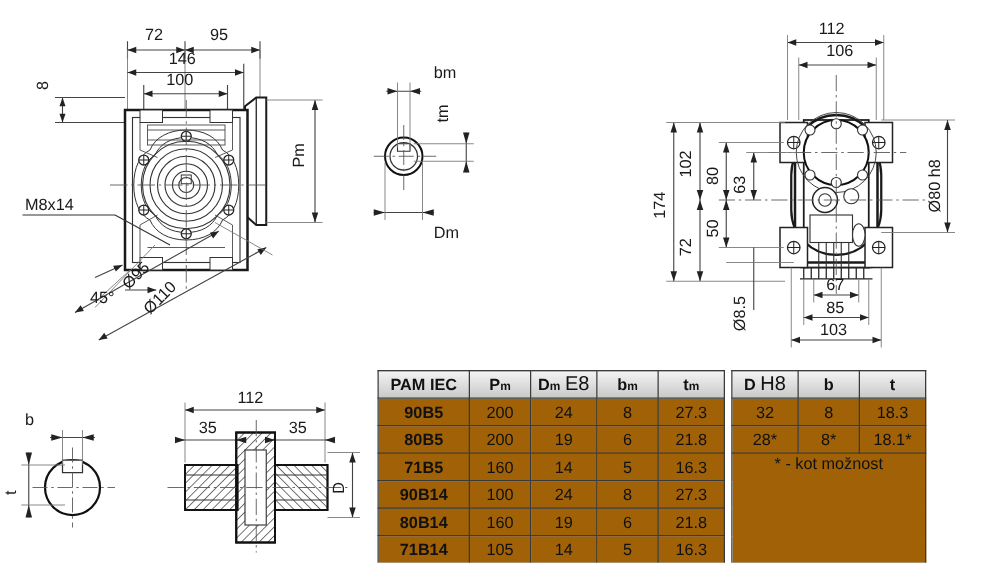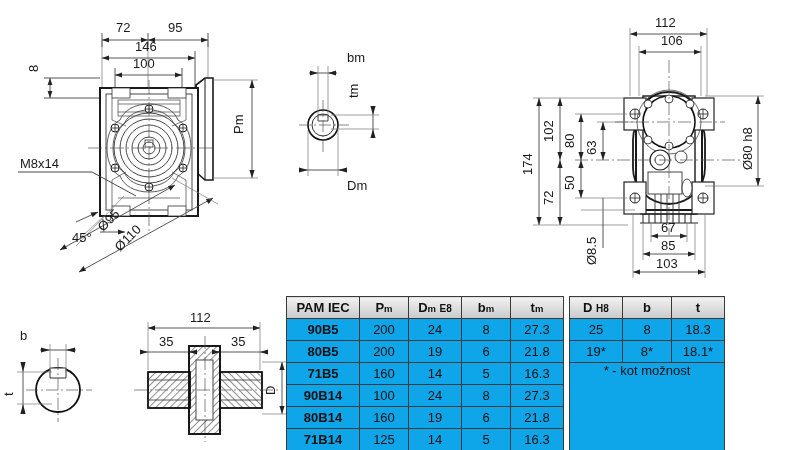--- a/index.html
+++ b/index.html
@@ -3,33 +3,33 @@
 <meta charset="utf-8">
 <style>
   html,body{margin:0;padding:0;background:#ffffff;}
   body{width:800px;height:450px;position:relative;overflow:hidden;
        font-family:"Liberation Sans",sans-serif;color:#000;}
   .stage{position:absolute;left:0;top:0;width:740px;height:450px;padding-left:46px;}
   svg{display:block;}
   .dimtxt{font-family:"Liberation Sans",sans-serif;font-size:13px;fill:#1a1a1a;}
 
   
-  .tbl-wrap{position:absolute;left:286px;top:296px;}
+  .tbl-wrap{position:absolute;left:302px;top:296px;}
   table.spec{border-collapse:collapse;font-family:"Liberation Sans",sans-serif;}
   table.spec td,table.spec th{
      border:1px solid #3a3a3a;text-align:center;padding:0;
-     height:21px;font-size:13px;color:#111;background:#0ea5e9;}
+     height:21px;font-size:13px;color:#111;background:#a16207;}
   table.spec th{
      background:linear-gradient(#f2f2f2,#c9c9c9);
      font-weight:bold;font-size:13px;}
   .c-model{width:72px;font-weight:bold;}
   .c-num{width:48px;}
   .c-num2{width:52px;}
   .sub{font-size:9.5px;}
-  .sub2{font-size:10px;font-weight:bold;}
+  .sub2{font-size:16px;font-weight:normal;}
   .note-cell{text-align:left;padding-left:6px;font-size:13.5px;vertical-align:top;}
   .gapcol{border:none !important;background:#fff !important;width:5px;}
 </style>
 </head>
 <body>
 
 <div class="stage">
 
 <svg width="290" height="290" style="position:absolute;left:0;top:0;">
   <g fill="none" stroke="#1a1a1a" stroke-width="1">
@@ -561,33 +561,33 @@
       <th class="c-num2">t</th>
     </tr>
 
     <tr>
       <td class="c-model">90B5</td>
       <td class="c-num">200</td>
       <td class="c-num2">24</td>
       <td class="c-num">8</td>
       <td class="c-num2">27.3</td>
       <td class="gapcol"></td>
-      <td class="c-num2">25</td>
+      <td class="c-num2">32</td>
       <td class="c-num">8</td>
       <td class="c-num2">18.3</td>
     </tr>
 
     <tr>
       <td class="c-model">80B5</td>
       <td class="c-num">200</td>
       <td class="c-num2">19</td>
       <td class="c-num">6</td>
       <td class="c-num2">21.8</td>
       <td class="gapcol"></td>
-      <td class="c-num2">19*</td>
+      <td class="c-num2">28*</td>
       <td class="c-num">8*</td>
       <td class="c-num2">18.1*</td>
     </tr>
 
     <tr>
       <td class="c-model">71B5</td>
       <td class="c-num">160</td>
       <td class="c-num2">14</td>
       <td class="c-num">5</td>
       <td class="c-num2">16.3</td>
@@ -608,21 +608,21 @@
       <td class="c-model">80B14</td>
       <td class="c-num">160</td>
       <td class="c-num2">19</td>
       <td class="c-num">6</td>
       <td class="c-num2">21.8</td>
       <td class="gapcol"></td>
     </tr>
 
     <tr>
       <td class="c-model">71B14</td>
-      <td class="c-num">125</td>
+      <td class="c-num">105</td>
       <td class="c-num2">14</td>
       <td class="c-num">5</td>
       <td class="c-num2">16.3</td>
       <td class="gapcol"></td>
     </tr>
   </tbody>
       </table>
 </div>
 
 </div>

